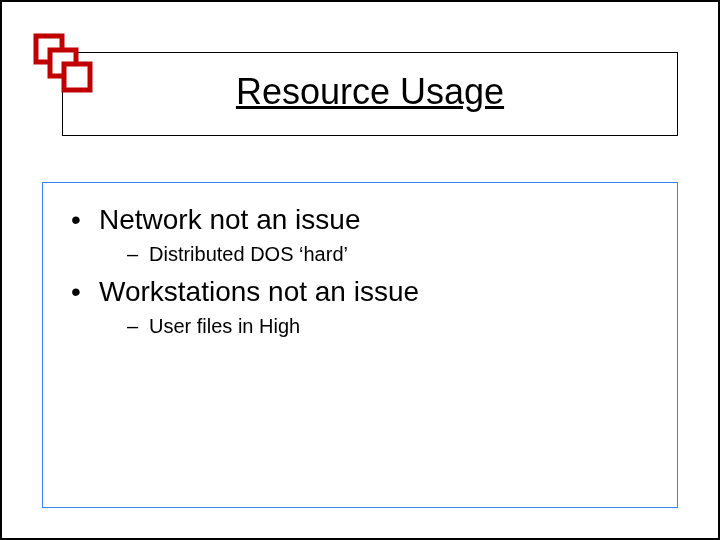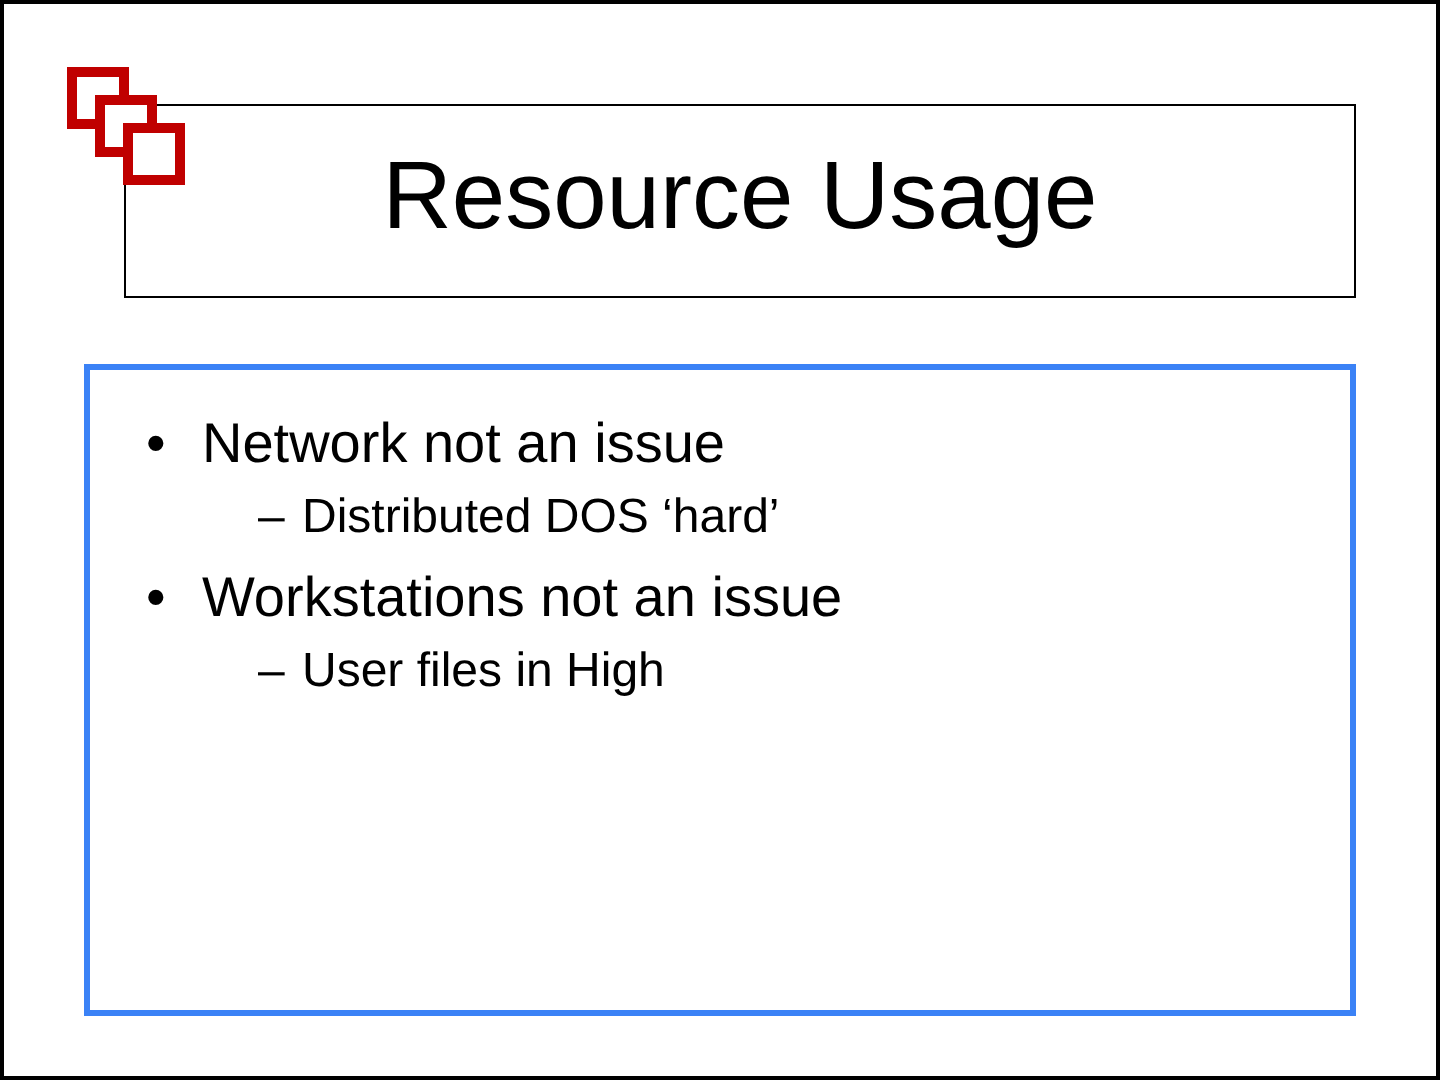--- a/index.html
+++ b/index.html
@@ -29,30 +29,31 @@
     position: absolute;
     top: 50px;
     left: 60px;
     right: 40px;
     border: 1px solid #000;
     padding: 18px 10px 22px 10px;
     text-align: center;
     background: #fff;
   }
   .title-box h1 {
-    font-size: 48px;
+    font-size: 36px;
     font-weight: 400;
+    text-decoration: underline;
   }
   .body-box {
     position: absolute;
     top: 180px;
     left: 40px;
     right: 40px;
     bottom: 30px;
-    border: 3px solid #3b82f6;
+    border: 1px solid #3b82f6;
     padding: 18px 20px 18px 20px;
     background: #fff;
   }
   ul.level1 {
     list-style: none;
     padding-left: 8px;
   }
   ul.level1 > li {
     font-size: 28px;
     line-height: 1.35;
@@ -67,21 +68,21 @@
     top: 0;
     font-size: 28px;
   }
   ul.level2 {
     list-style: none;
     padding-left: 28px;
     margin-top: 2px;
     margin-bottom: 6px;
   }
   ul.level2 > li {
-    font-size: 24px;
+    font-size: 20px;
     line-height: 1.3;
     position: relative;
     padding-left: 22px;
   }
   ul.level2 > li::before {
     content: "–";
     position: absolute;
     left: 0;
     top: 0;
   }

